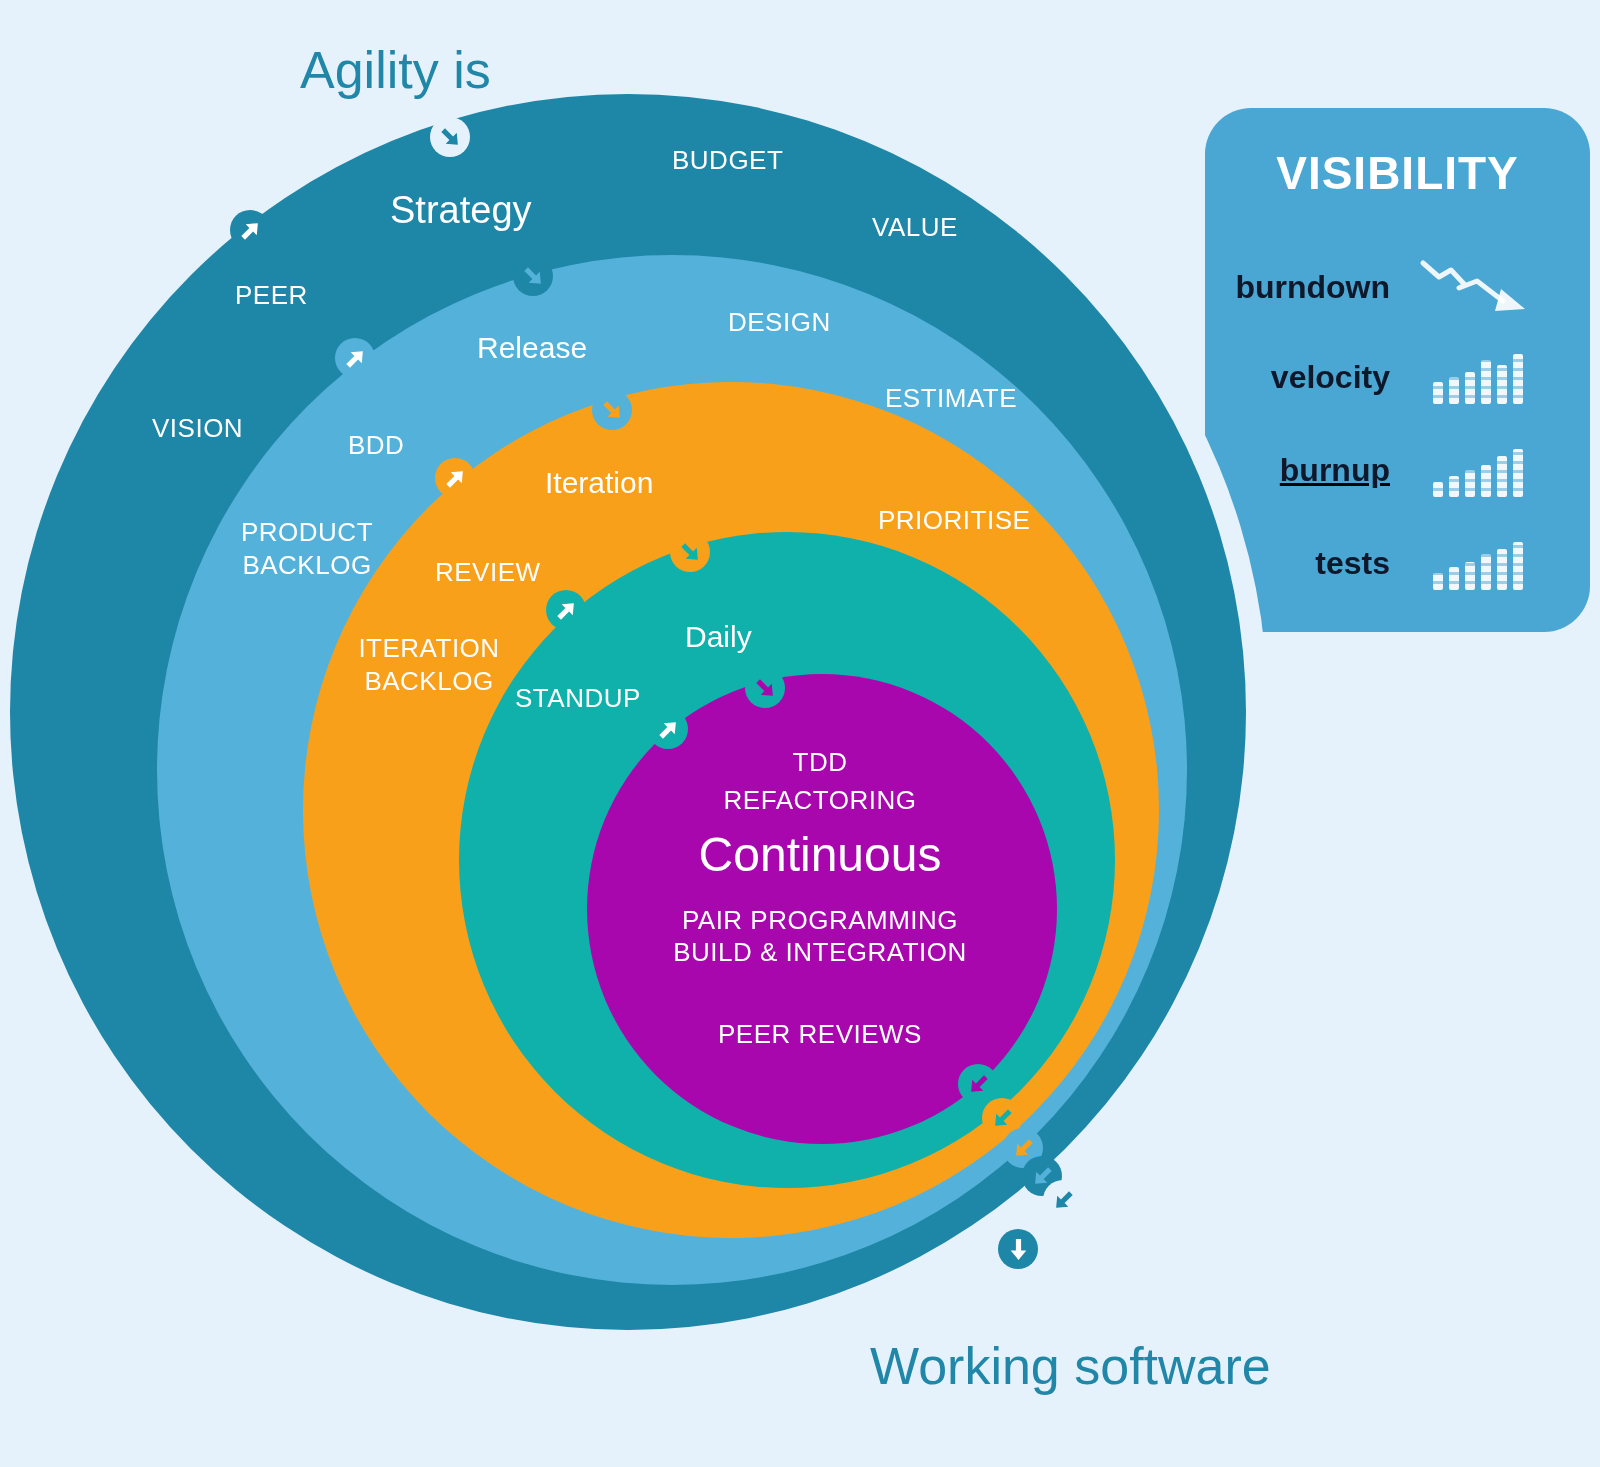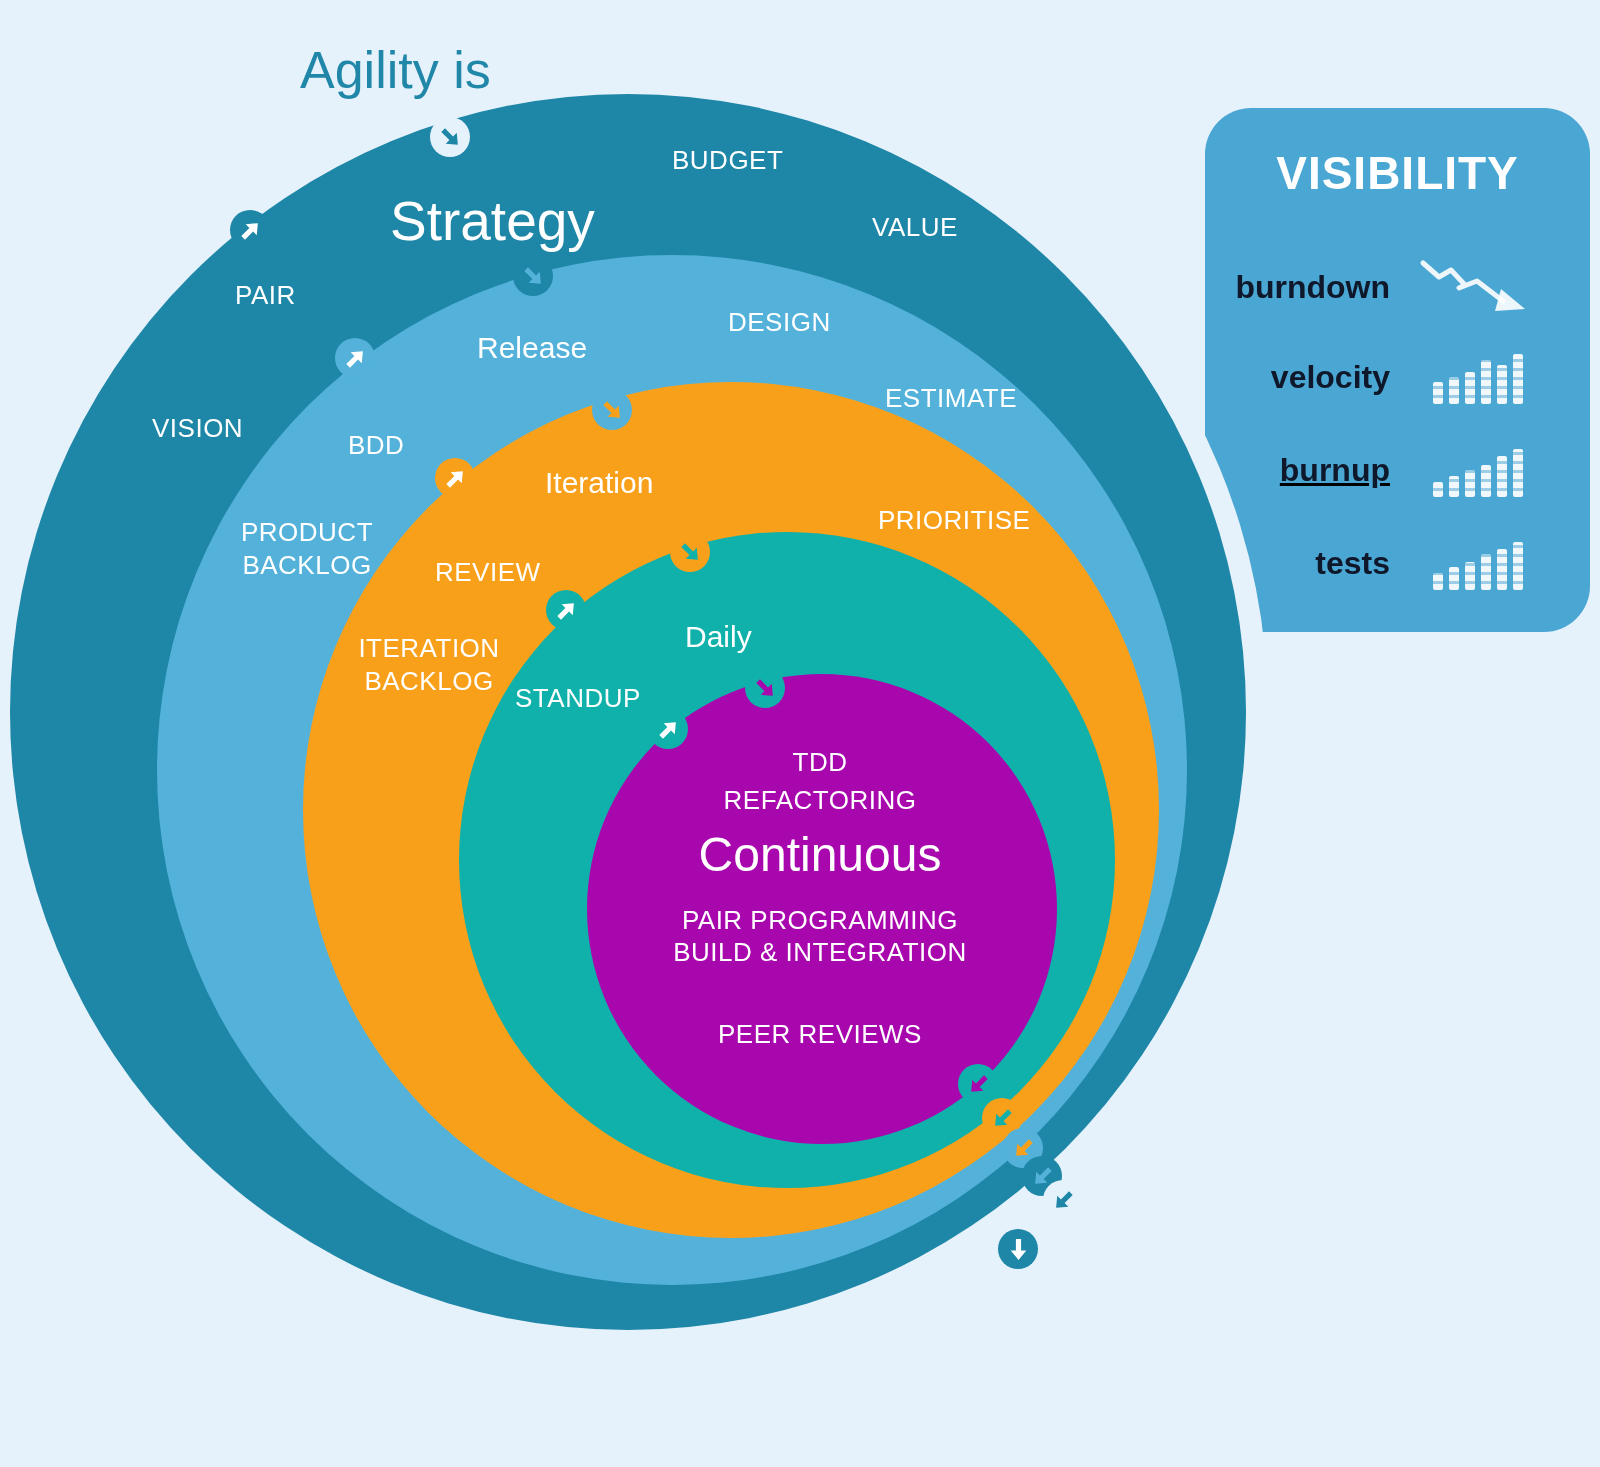--- a/index.html
+++ b/index.html
@@ -48,20 +48,21 @@
   .bars{display:flex;align-items:flex-end;gap:6px;}
   .bars span{width:10px;border-radius:2px;
     background:repeating-linear-gradient(to top, rgba(255,255,255,.92) 0 6px, rgba(255,255,255,.45) 6px 9px);}
 </style>
 </head>
 <body>
 
 <div class="stage">
 
   <div class="heading" style="left:300px;top:40px;">Agility is</div>
+  <div class="heading" style="left:870px;top:1336px;">Working software</div>
 
   <div id="panel">
     <div id="panel-title">VISIBILITY</div>
 
     <div class="prow" style="top:144px;">
       <div class="plabel">burndown</div>
       <div class="picon center">
         <svg width="122" height="64" viewBox="0 0 122 64">
           <polyline points="6,8 22,22 34,15 48,30 42,33 60,26 86,46" fill="none" stroke="rgba(255,255,255,.9)" stroke-width="5" stroke-linejoin="round" stroke-linecap="round"></polyline>
           <polygon points="84,34 108,54 78,56" fill="rgba(255,255,255,.9)"></polygon>
@@ -193,28 +194,28 @@
     <svg viewBox="0 0 24 24" class="r135">
         <path d="M2 9.5 L13 9.5 L13 4.5 L22 12 L13 19.5 L13 14.5 L2 14.5 Z" fill="#1E86A7"></path>
       </svg>
     </div>
   <div class="marker" style="left:998px;top:1229px;background:var(--c-strategy);">
     <svg viewBox="0 0 24 24" class="r90">
         <path d="M2 9.5 L13 9.5 L13 4.5 L22 12 L13 19.5 L13 14.5 L2 14.5 Z" fill="#FFFFFF"></path>
       </svg>
     </div>
 
-  <div class="lbl" style="left:390px;top:186px;font-size:55px;">Strategy</div>
+  <div class="lbl" style="left:390px;top:186px;font-size:38px;">Strategy</div>
   <div class="lbl ringname" style="left:477px;top:329px;">Release</div>
   <div class="lbl ringname" style="left:545px;top:464px;">Iteration</div>
   <div class="lbl ringname" style="left:685px;top:618px;">Daily</div>
 
   <div class="lbl caps" style="left:672px;top:144px;">BUDGET</div>
   <div class="lbl caps" style="left:872px;top:211px;">VALUE</div>
-  <div class="lbl caps" style="left:235px;top:279px;">PAIR</div>
+  <div class="lbl caps" style="left:235px;top:279px;">PEER</div>
   <div class="lbl caps" style="left:152px;top:412px;">VISION</div>
 
   <div class="lbl caps" style="left:728px;top:306px;">DESIGN</div>
   <div class="lbl caps" style="left:885px;top:382px;">ESTIMATE</div>
   <div class="lbl caps" style="left:348px;top:429px;">BDD</div>
   <div class="lbl caps ctr" style="left:217px;top:516px;width:180px;">PRODUCT
 BACKLOG</div>
 
   <div class="lbl caps" style="left:878px;top:504px;">PRIORITISE</div>
   <div class="lbl caps" style="left:435px;top:556px;">REVIEW</div>

